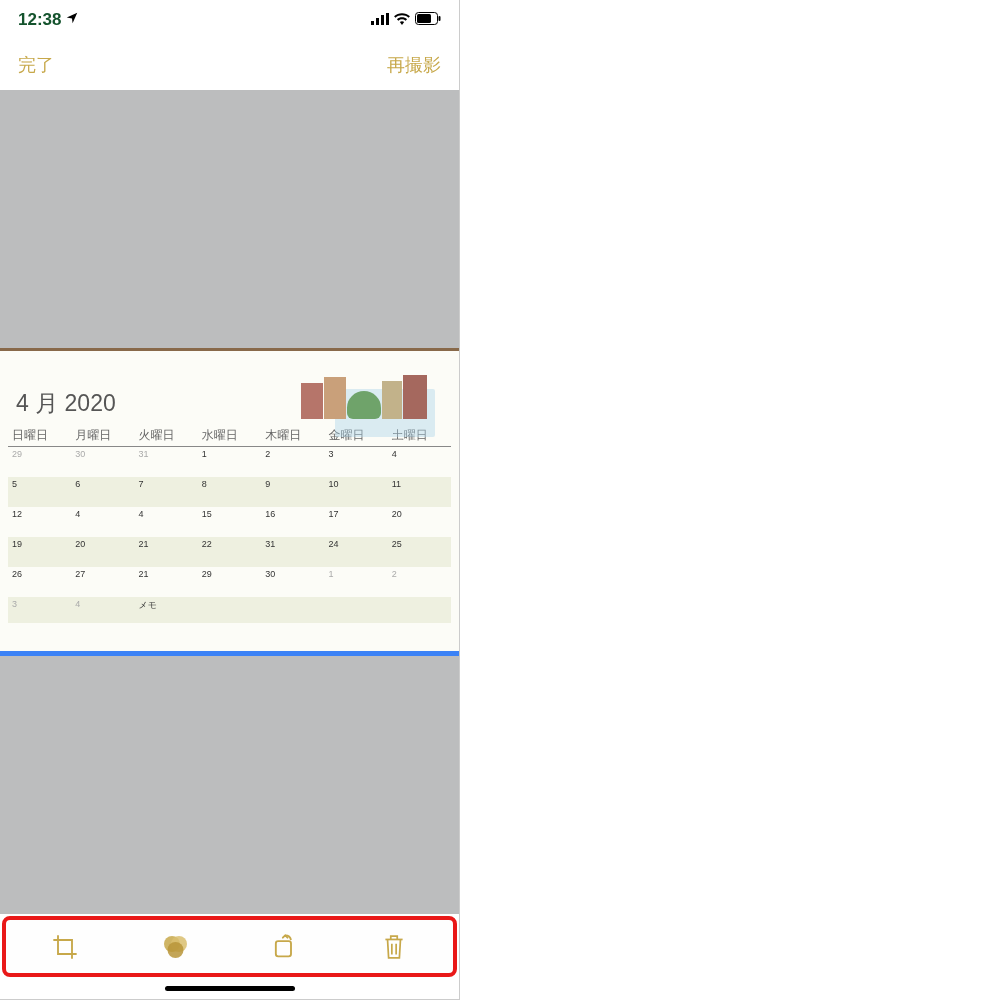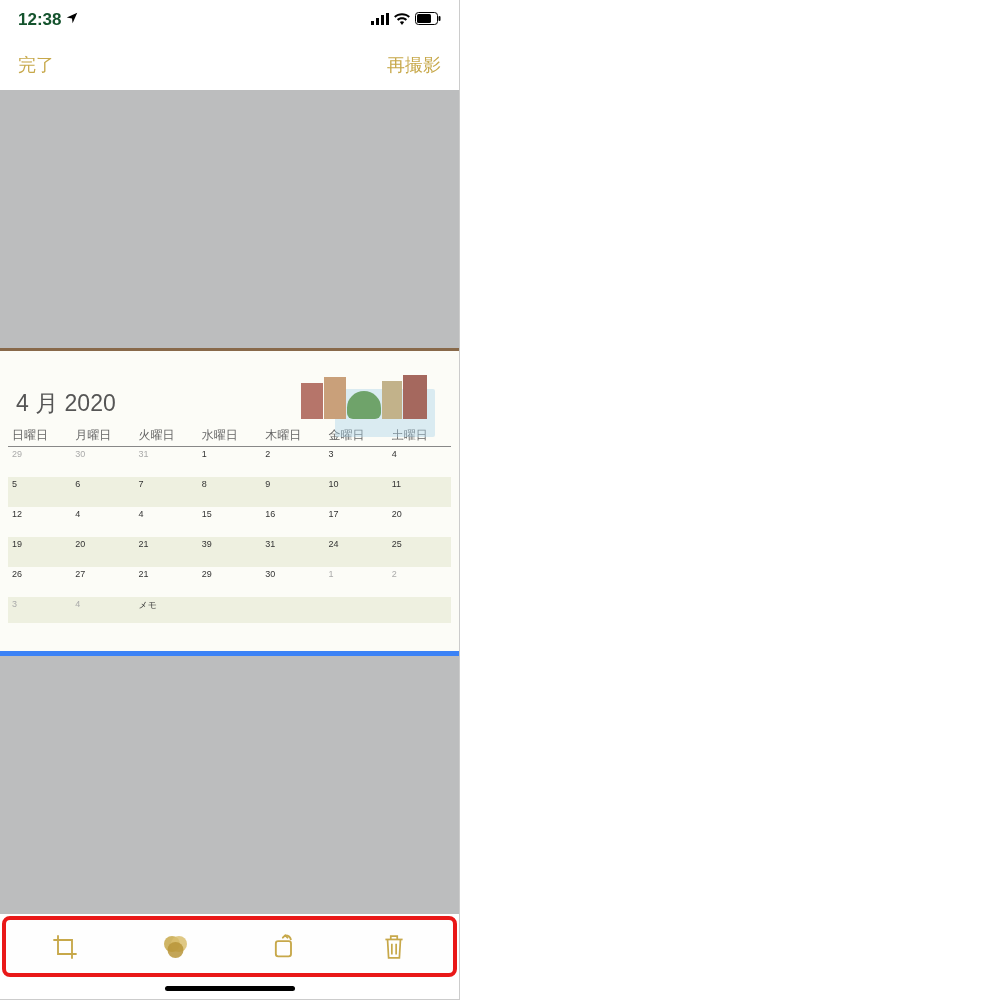--- a/index.html
+++ b/index.html
@@ -240,21 +240,21 @@
               <td>4</td>
               <td>15</td>
               <td>16</td>
               <td>17</td>
               <td>20</td>
             </tr>
             <tr class="shaded">
               <td>19</td>
               <td>20</td>
               <td>21</td>
-              <td>39</td>
+              <td>22</td>
               <td>31</td>
               <td>24</td>
               <td>25</td>
             </tr>
             <tr>
               <td>26</td>
               <td>27</td>
               <td>21</td>
               <td>29</td>
               <td>30</td>

